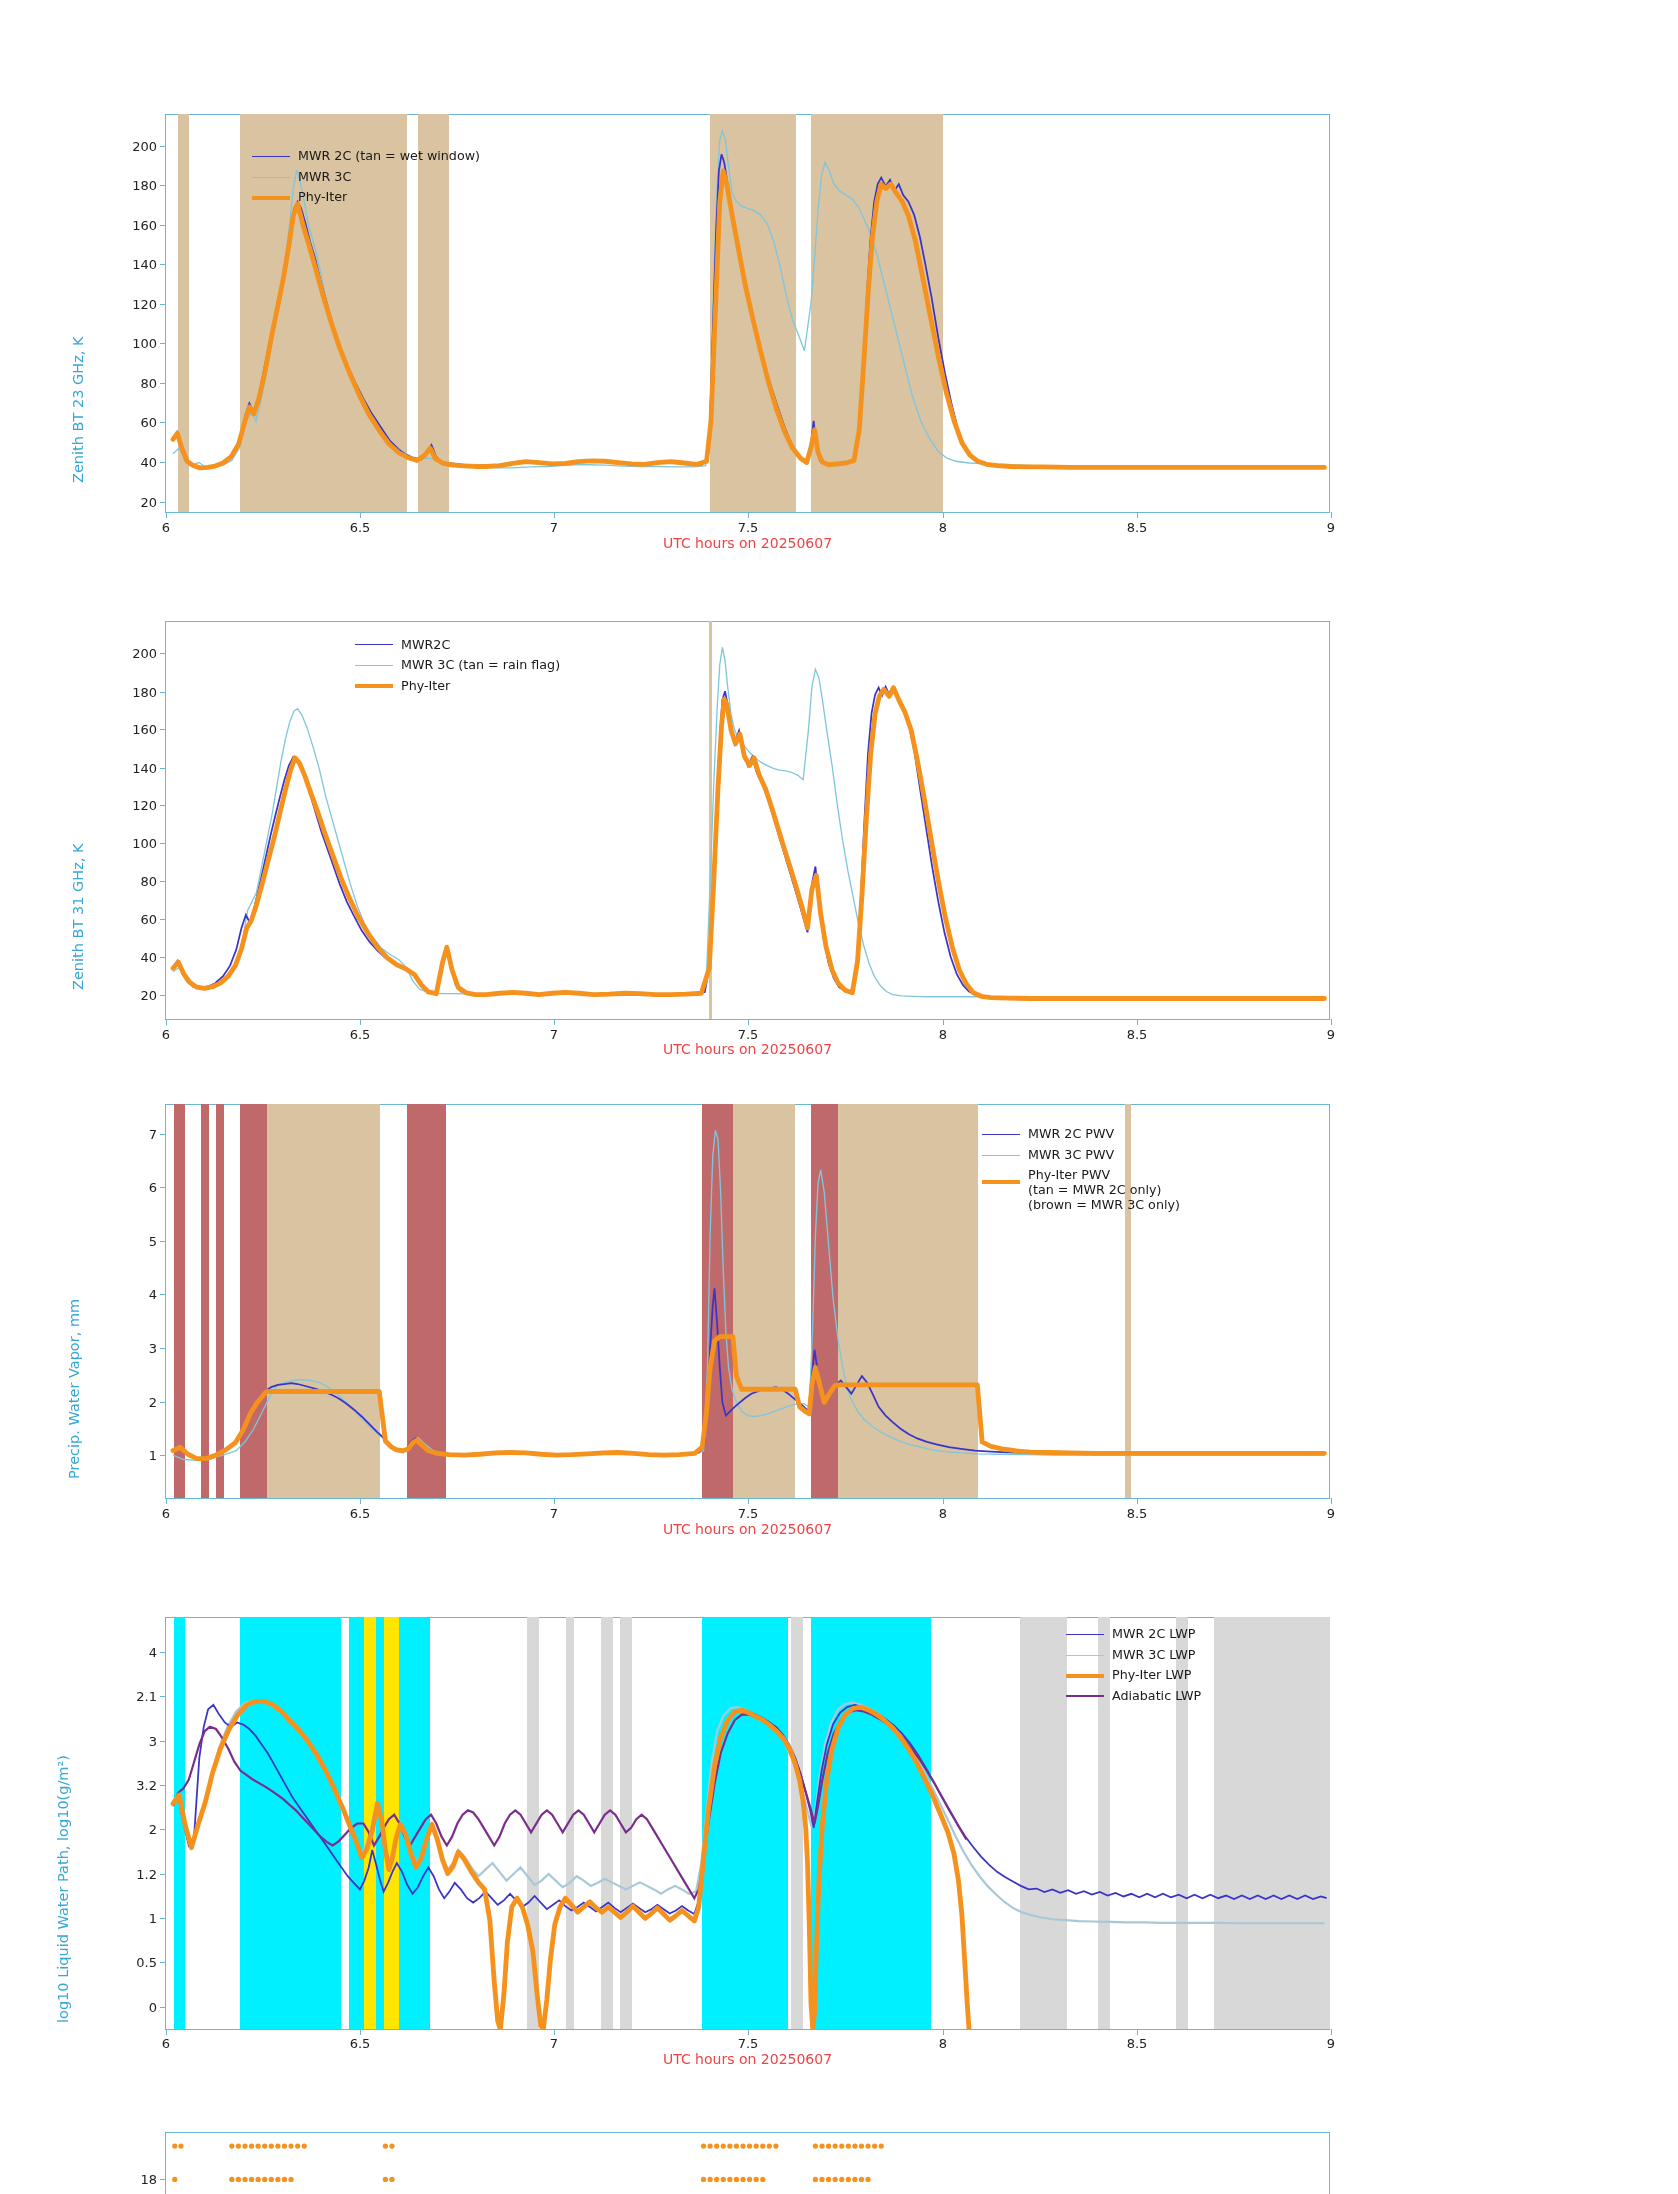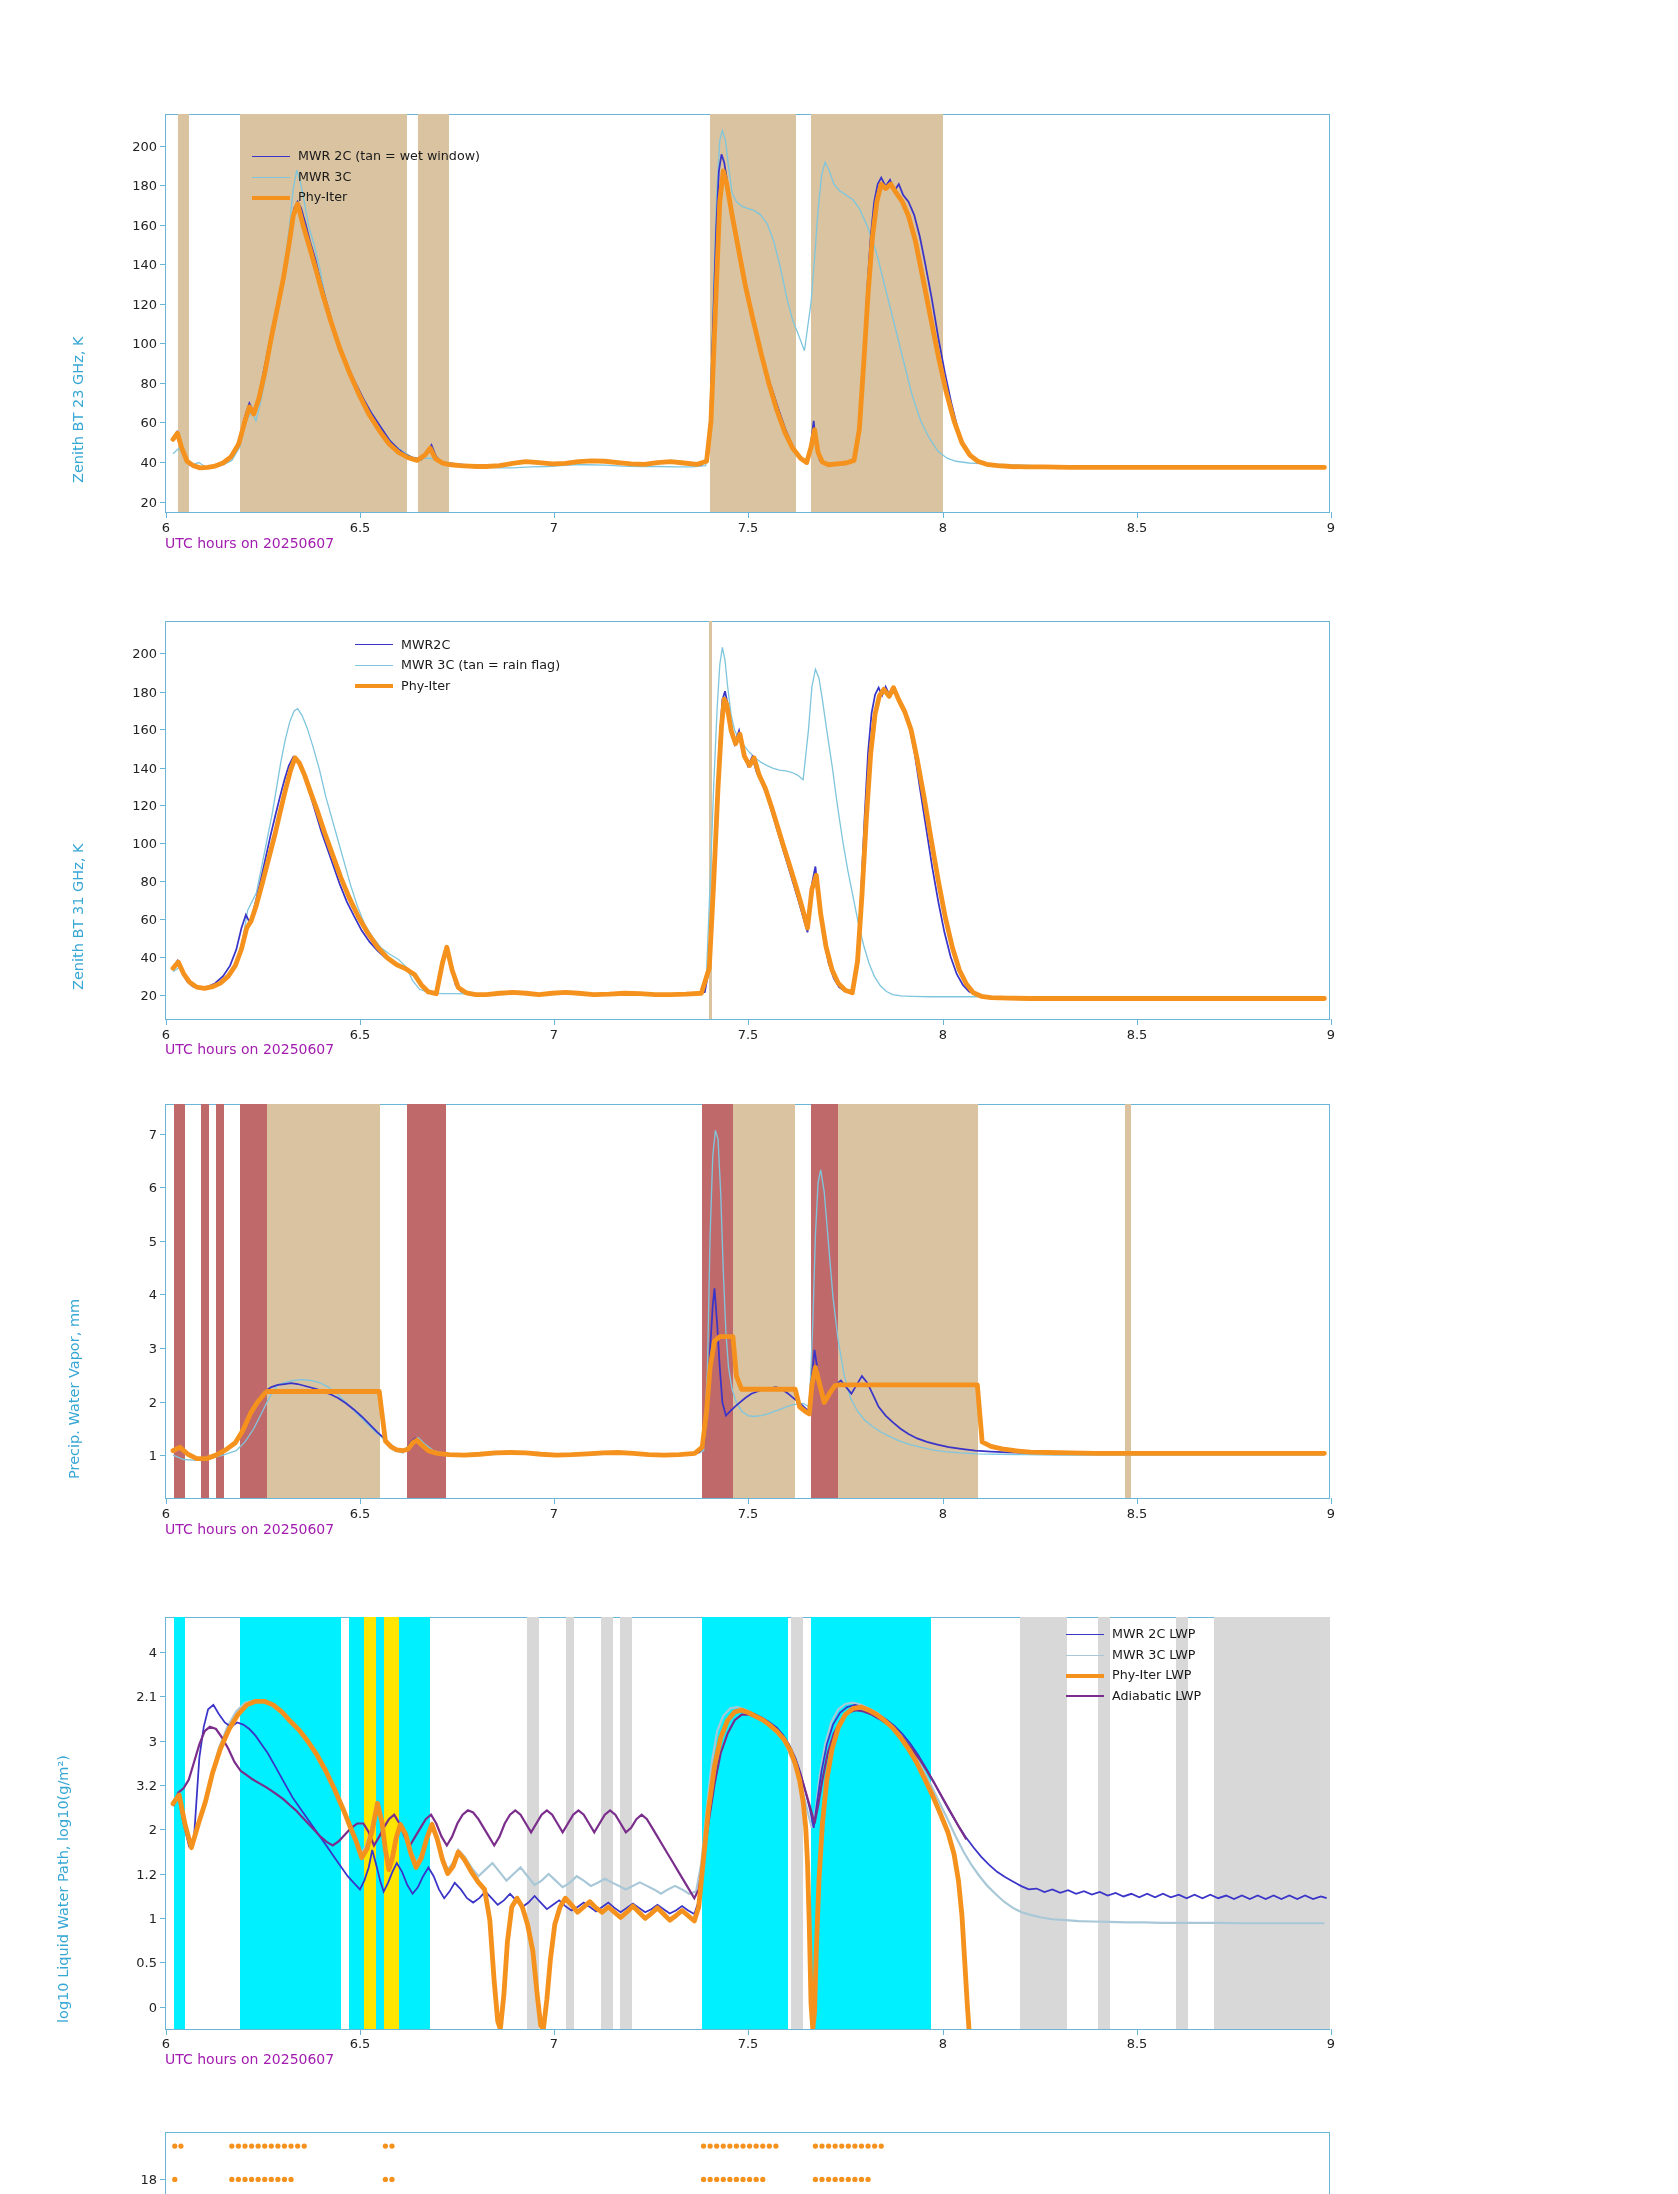--- a/index.html
+++ b/index.html
@@ -80,21 +80,22 @@
     position: absolute;
     transform: translateY(-50%);
     font-size: 13px;
     color: #222222;
     white-space: nowrap;
     text-align: right;
   }
   .xlabel {
     position: absolute;
     font-size: 14px;
-    color: #a21caf;
+    color: #ef4444;
+    text-align: center;
     white-space: nowrap;
   }
   .ylabel {
     position: absolute;
     font-size: 14.5px;
     color: #37a7d4;
     white-space: nowrap;
     transform-origin: 0 0;
     transform: rotate(-90deg);
   }
@@ -330,20 +331,37 @@
       <div class="xticklabel" style="left:388px;top:402px;">7</div>
       <div class="xtick" style="left:582px;"></div>
       <div class="xticklabel" style="left:582px;top:402px;">7.5</div>
       <div class="xtick" style="left:777px;"></div>
       <div class="xticklabel" style="left:777px;top:402px;">8</div>
       <div class="xtick" style="left:971px;"></div>
       <div class="xticklabel" style="left:971px;top:402px;">8.5</div>
       <div class="xtick" style="left:1165px;"></div>
       <div class="xticklabel" style="left:1165px;top:402px;">9</div>
 
+      <div class="legend" style="left:816px; top:24px;">
+        <div class="row">
+          <span class="swatch" style="border-top:1.8px solid #3a34c8;"></span>
+          <span class="lbl">MWR 2C PWV</span>
+        </div>
+        <div class="row">
+          <span class="swatch" style="border-top:1.3px solid #7fc6dd;"></span>
+          <span class="lbl">MWR 3C PWV</span>
+        </div>
+        <div class="row" style="margin-bottom:1.8px;">
+          <span class="swatch" style="border-top:0 solid transparent;"></span>
+          <span class="lbl">Phy-Iter PWV</span>
+        </div>
+        <div class="multiline">(tan = MWR 2C only)</div>
+        <div class="multiline">(brown = MWR 3C only)</div>
+        <div style="position:absolute;left:0px;top:52px;width:38px;border-top:4.8px solid #f5921e;"></div>
+      </div>
     </div>
     <div class="xlabel" style="left:165px; top:441px; width:1165px;">UTC hours on 20250607</div>
     <div class="ylabel" style="left:66px; top:399px;">Precip. Water Vapor, mm</div>
   </div>
 
   <div class="panel" style="top:1575px;height:518px;">
     <div class="plot" style="left:165px; top:42px; width:1165px; height:413px;">
       <div class="top-spine"></div>
       <div class="right-spine"></div>
       <div class="inner">

